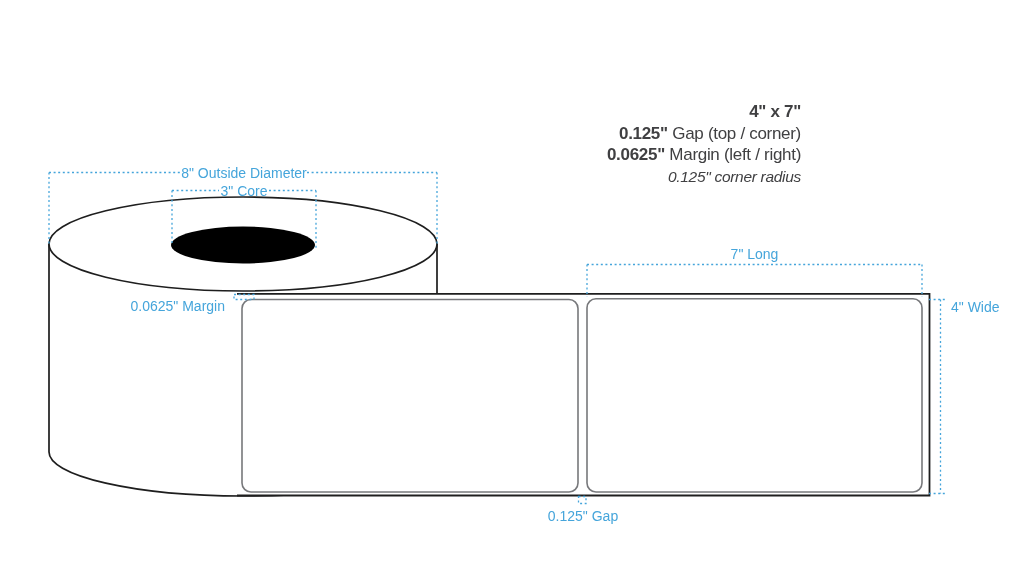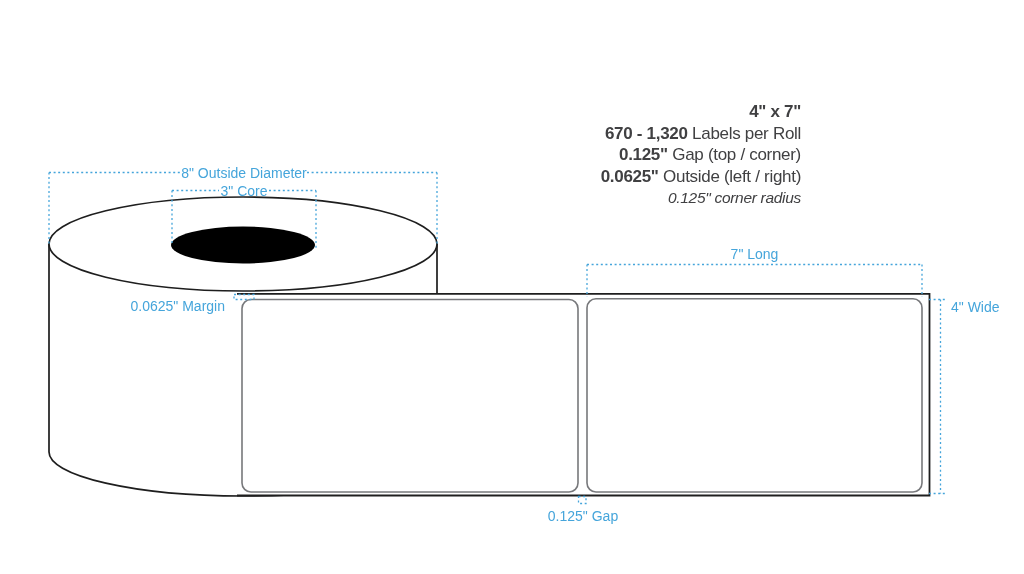--- a/index.html
+++ b/index.html
@@ -57,23 +57,22 @@
     stroke: #77787B;
     stroke-width: 1.6;
     fill: #ffffff;
   }
 </style>
 </head>
 <body>
 
 <div class="spec-block">
   <div><span class="b">4" x 7"</span></div>
-  <div><span class="b">670 - 1,320</span><span> Labels per Roll</span></div>
   <div><span class="b">0.125"</span><span> Gap (top / corner)</span></div>
-  <div><span class="b">0.0625"</span><span> Outside (left / right)</span></div>
+  <div><span class="b">0.0625"</span><span> Margin (left / right)</span></div>
   <div class="spec-note">0.125" corner radius</div>
 </div>
 
 <svg class="diagram-svg" width="1024" height="574" viewBox="0 0 1024 574">
 
   <path class="outline-black" d="M 49,244 L 49,452 A 194,44 0 0 0 437,452 L 437,244"></path>
 
   <ellipse class="outline-black" cx="243" cy="244" rx="194" ry="47"></ellipse>
 
   <ellipse cx="243" cy="245" rx="72" ry="18.5" fill="#000000"></ellipse>

